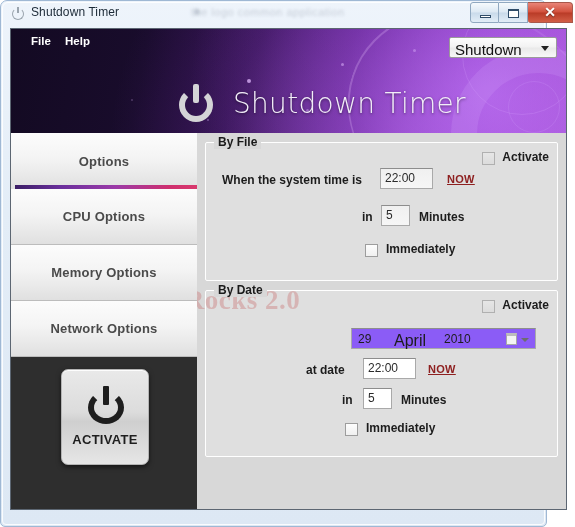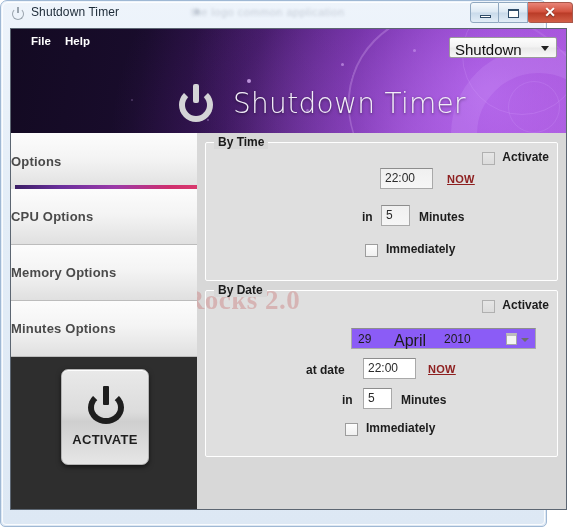--- a/index.html
+++ b/index.html
@@ -302,21 +302,21 @@
   }
   .side-tab {
     position: relative;
     width: 100%;
     height: 56px;
     box-sizing: border-box;
     background: linear-gradient(to bottom, #fcfcfc 0%, #f4f4f4 45%, #ebebeb 70%, #e0e0e0 100%);
     border-bottom: 1px solid #bcbcbc;
     display: flex;
     align-items: center;
-    justify-content: flex-start;
+    justify-content: center;
     cursor: pointer;
   }
   .side-tab .tab-label {
     font-size: 13px;
     font-weight: bold;
     color: #4a4a4a;
     letter-spacing: 0.2px;
   }
   .side-tab.active::after {
     content: "";
@@ -576,44 +576,45 @@
       <div class="side-tab active">
         <span class="tab-label">Options</span>
       </div>
       <div class="side-tab">
         <span class="tab-label">CPU Options</span>
       </div>
       <div class="side-tab">
         <span class="tab-label">Memory Options</span>
       </div>
       <div class="side-tab">
-        <span class="tab-label">Minutes Options</span>
+        <span class="tab-label">Network Options</span>
       </div>
 
       <div class="activate-area">
         <div class="activate-btn">
           <div class="pwr">
             <div class="pring"></div>
             <div class="pstem"></div>
           </div>
           <div class="act-label">ACTIVATE</div>
         </div>
       </div>
     </div>
 
     <div class="main">
 
       <div class="watermark">Life Rocks 2.0</div>
 
       <div class="groupbox gb-time">
-        <div class="gb-title">By Time</div>
+        <div class="gb-title">By File</div>
 
         <div class="chk gray" style="right:62px; top:9px;"></div>
         <div class="chk-lbl" style="right:8px; top:7px;">Activate</div>
 
+        <div class="lbl" style="left:16px; top:30px;">When the system time is</div>
         <div class="txtbox" style="left:174px; top:25px; width:53px; height:21px;">22:00</div>
         <div class="nowlink" style="left:241px; top:30px;">NOW</div>
 
         <div class="lbl" style="left:156px; top:67px;">in</div>
         <div class="txtbox" style="left:175px; top:62px; width:29px; height:21px;">5</div>
         <div class="lbl" style="left:213px; top:67px;">Minutes</div>
 
         <div class="chk" style="left:159px; top:101px;"></div>
         <div class="chk-lbl" style="left:180px; top:99px;">Immediately</div>
       </div>

